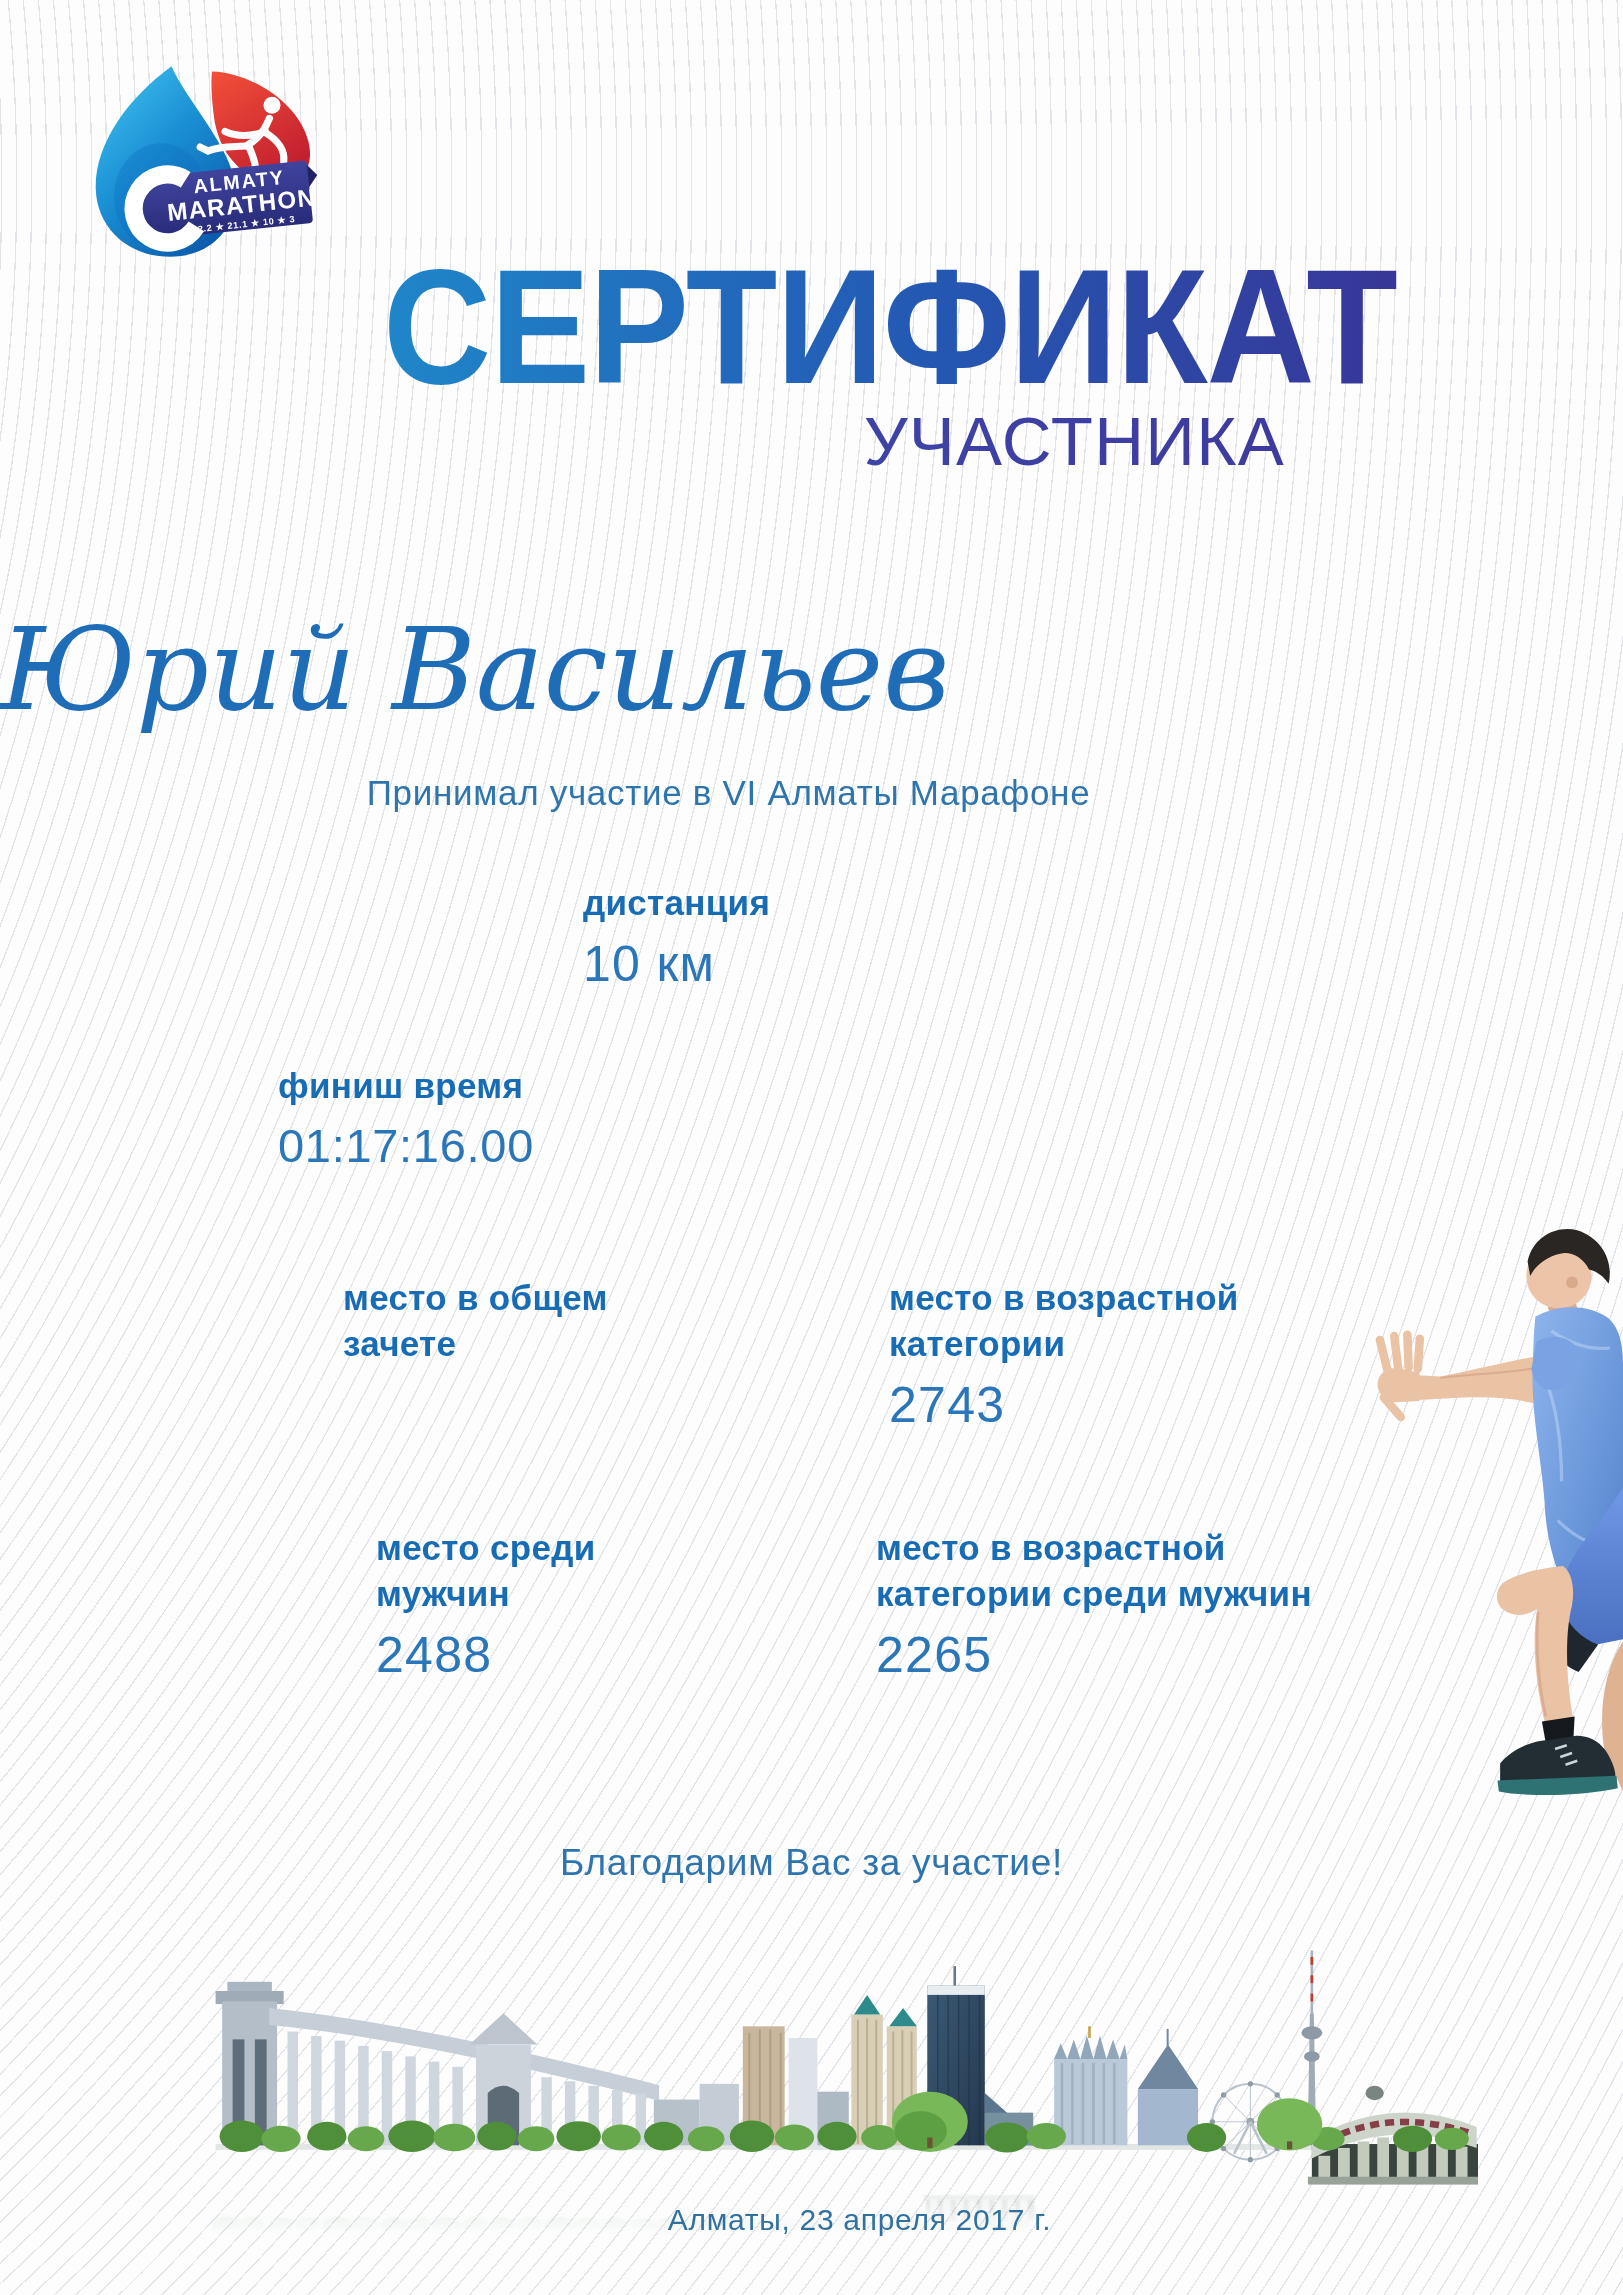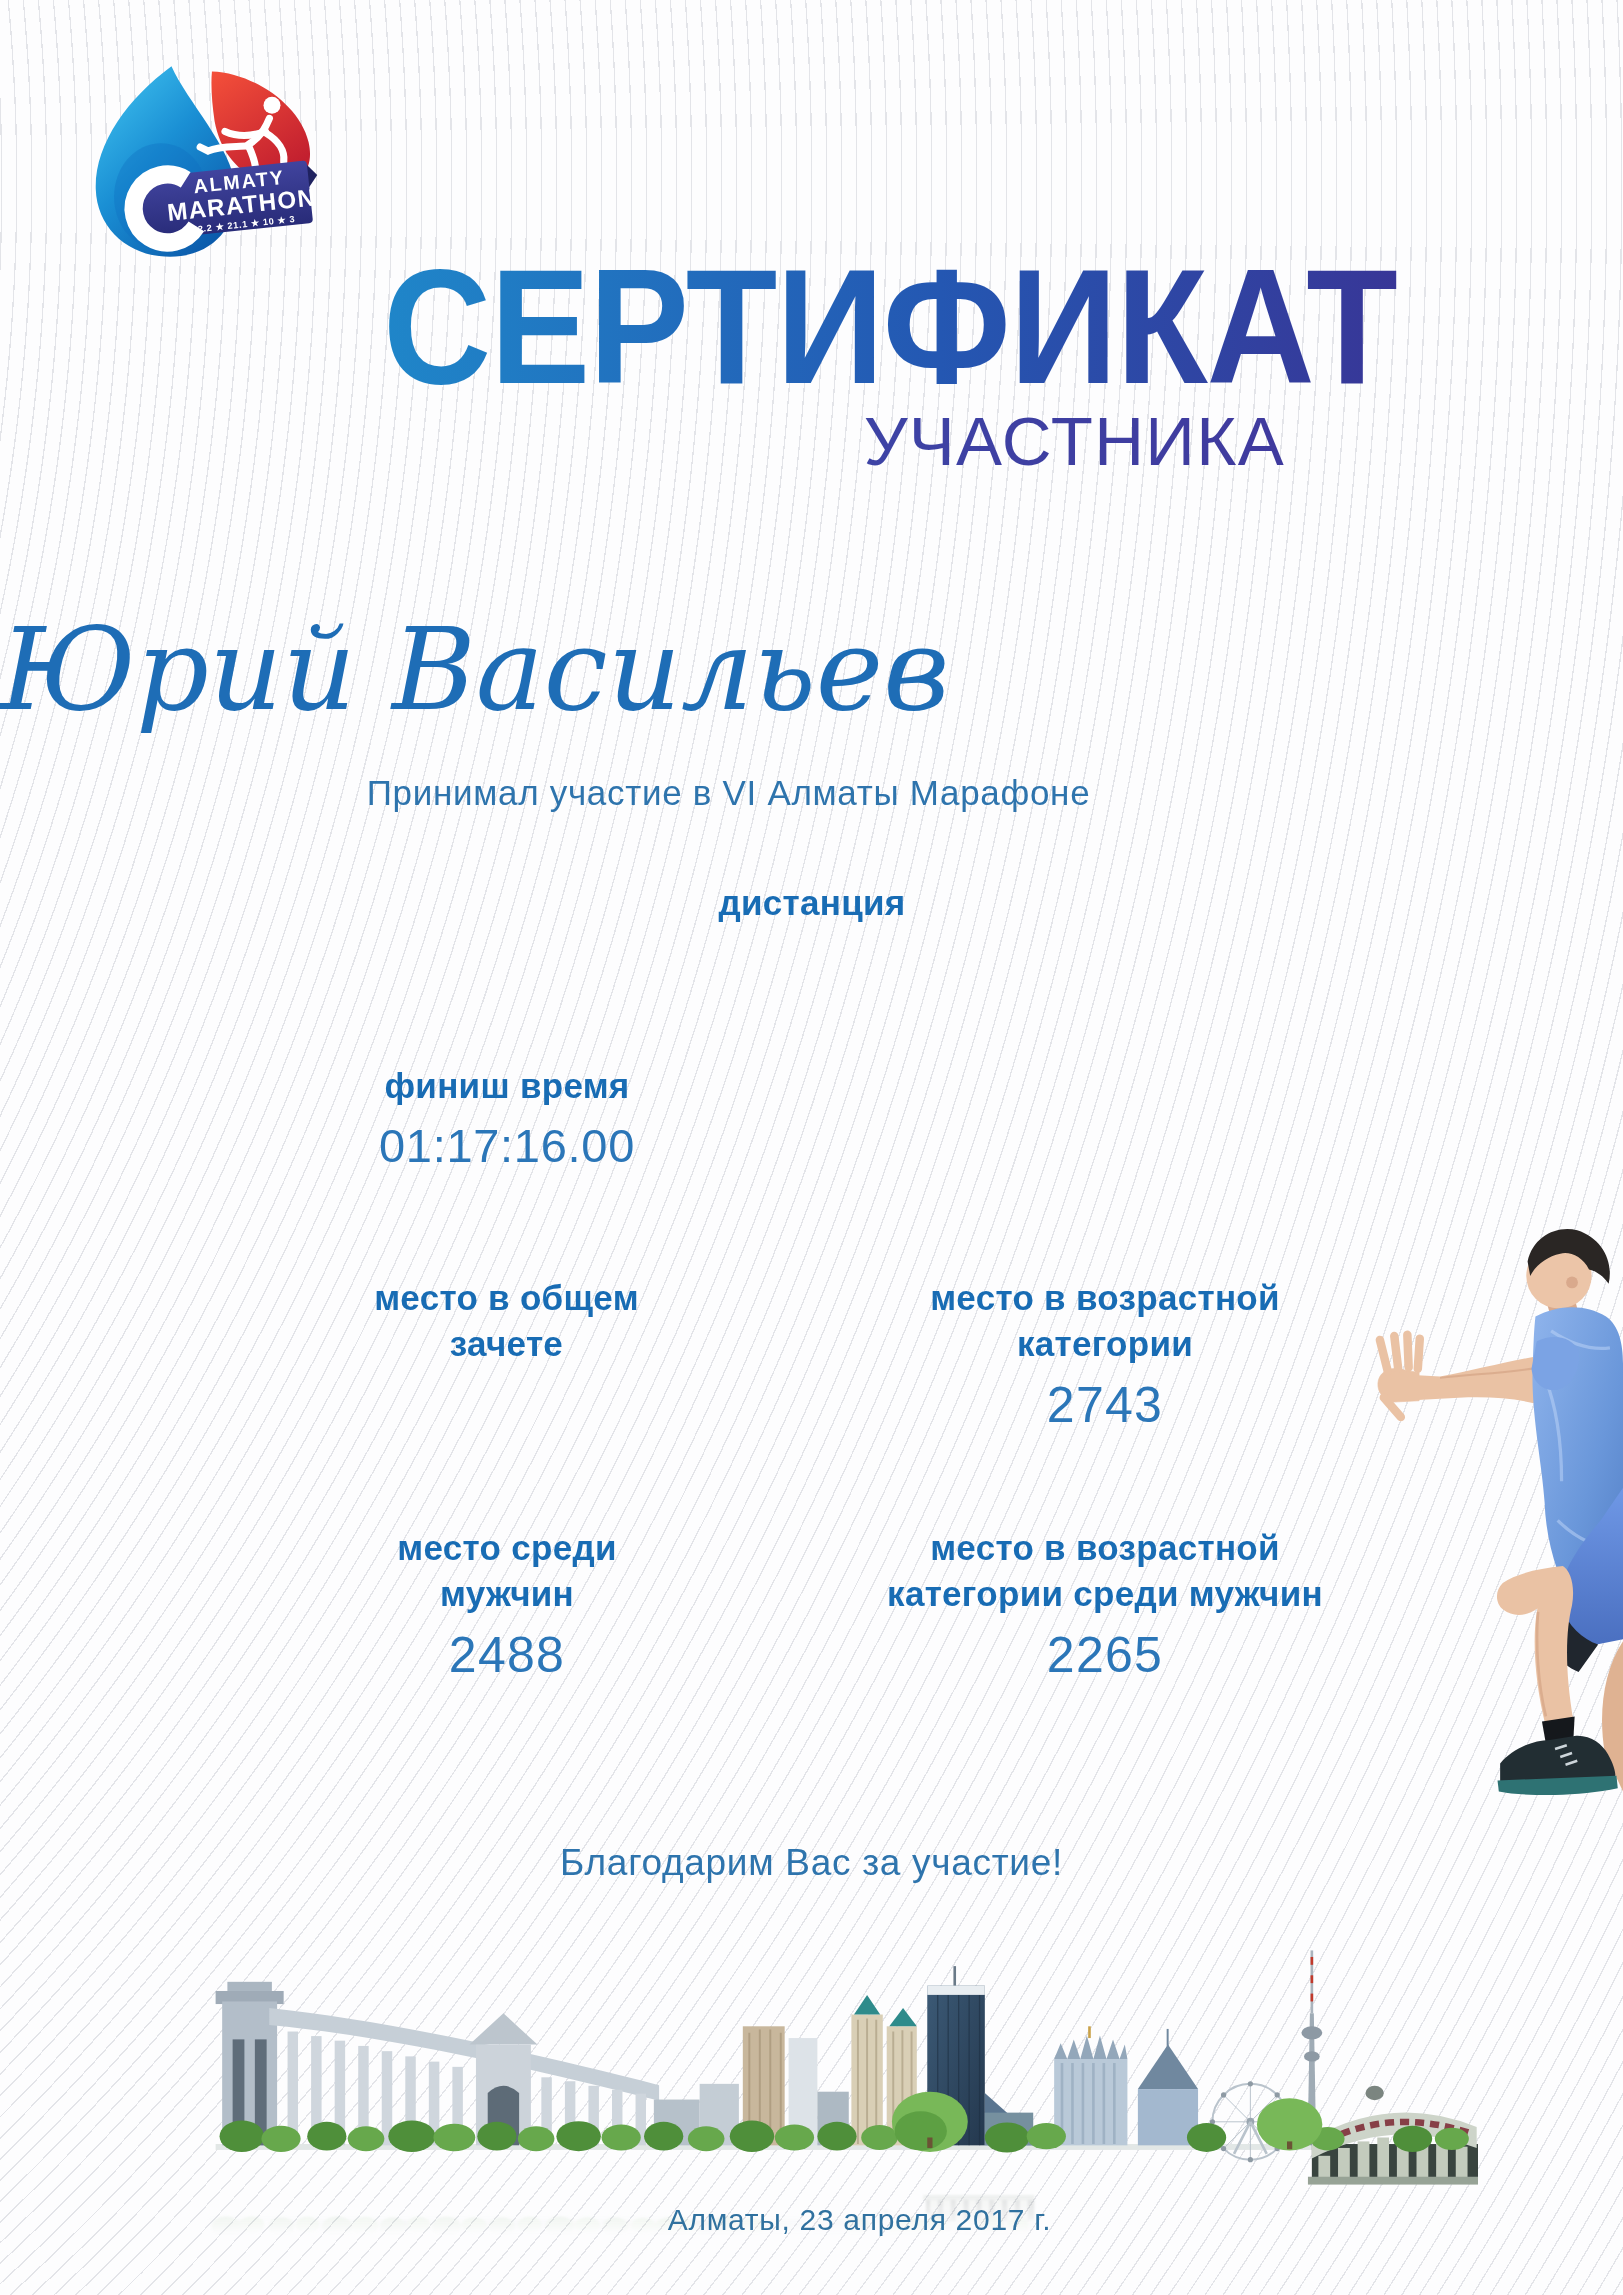--- a/index.html
+++ b/index.html
@@ -31,21 +31,21 @@
   
   .runner-name{
     left:0; top:613px; width:1623px; 
     font-family:"DejaVu Serif", serif; font-style:italic;
     font-size:114px; line-height:1; color:#1e6db6; white-space:nowrap;
   }
   .participation{
     left:0; top:775px; width:1457px; text-align:center;
     font-size:35px; line-height:1; color:#2e74ad; letter-spacing:0.7px;
   }
-  .stat{text-align:center;}
+  .stat{text-align:left;}
   .stat .lbl{
     font-weight:bold; font-size:35px; line-height:1.32; color:#186cb4; letter-spacing:0.3px;
   }
   .stat .val{
     font-size:50px; line-height:1; color:#2b76b8; letter-spacing:1.3px; margin-top:13px;
   }
   .stat.times .val{font-size:47px; letter-spacing:0.7px;}
   .s-distance{left:583px; top:880px; width:458px;}
   .s-finish  {left:278px;  top:1063px; width:458px;}
   .s-chip    {left:876px; top:1063px; width:458px;}
@@ -124,20 +124,21 @@
   <div class="abs title-block">
     <span class="cert-title">СЕРТИФИКАТ</span>
   </div>
   <div class="cert-subtitle">УЧАСТНИКА</div>
 
   <div class="abs runner-name">Юрий Васильев</div>
   <div class="abs participation">Принимал участие в VI Алматы Марафоне</div>
 
   <div class="abs stat s-distance">
     <div class="lbl">дистанция</div>
+    <div class="val">10 км</div>
   </div>
   <div class="abs stat times s-finish">
     <div class="lbl">финиш время</div>
     <div class="val">01:17:16.00</div>
   </div>
   <div class="abs stat s-overall">
     <div class="lbl">место в общем зачете</div>
   </div>
   <div class="abs stat s-agecat">
     <div class="lbl">место в возрастной категории</div>

